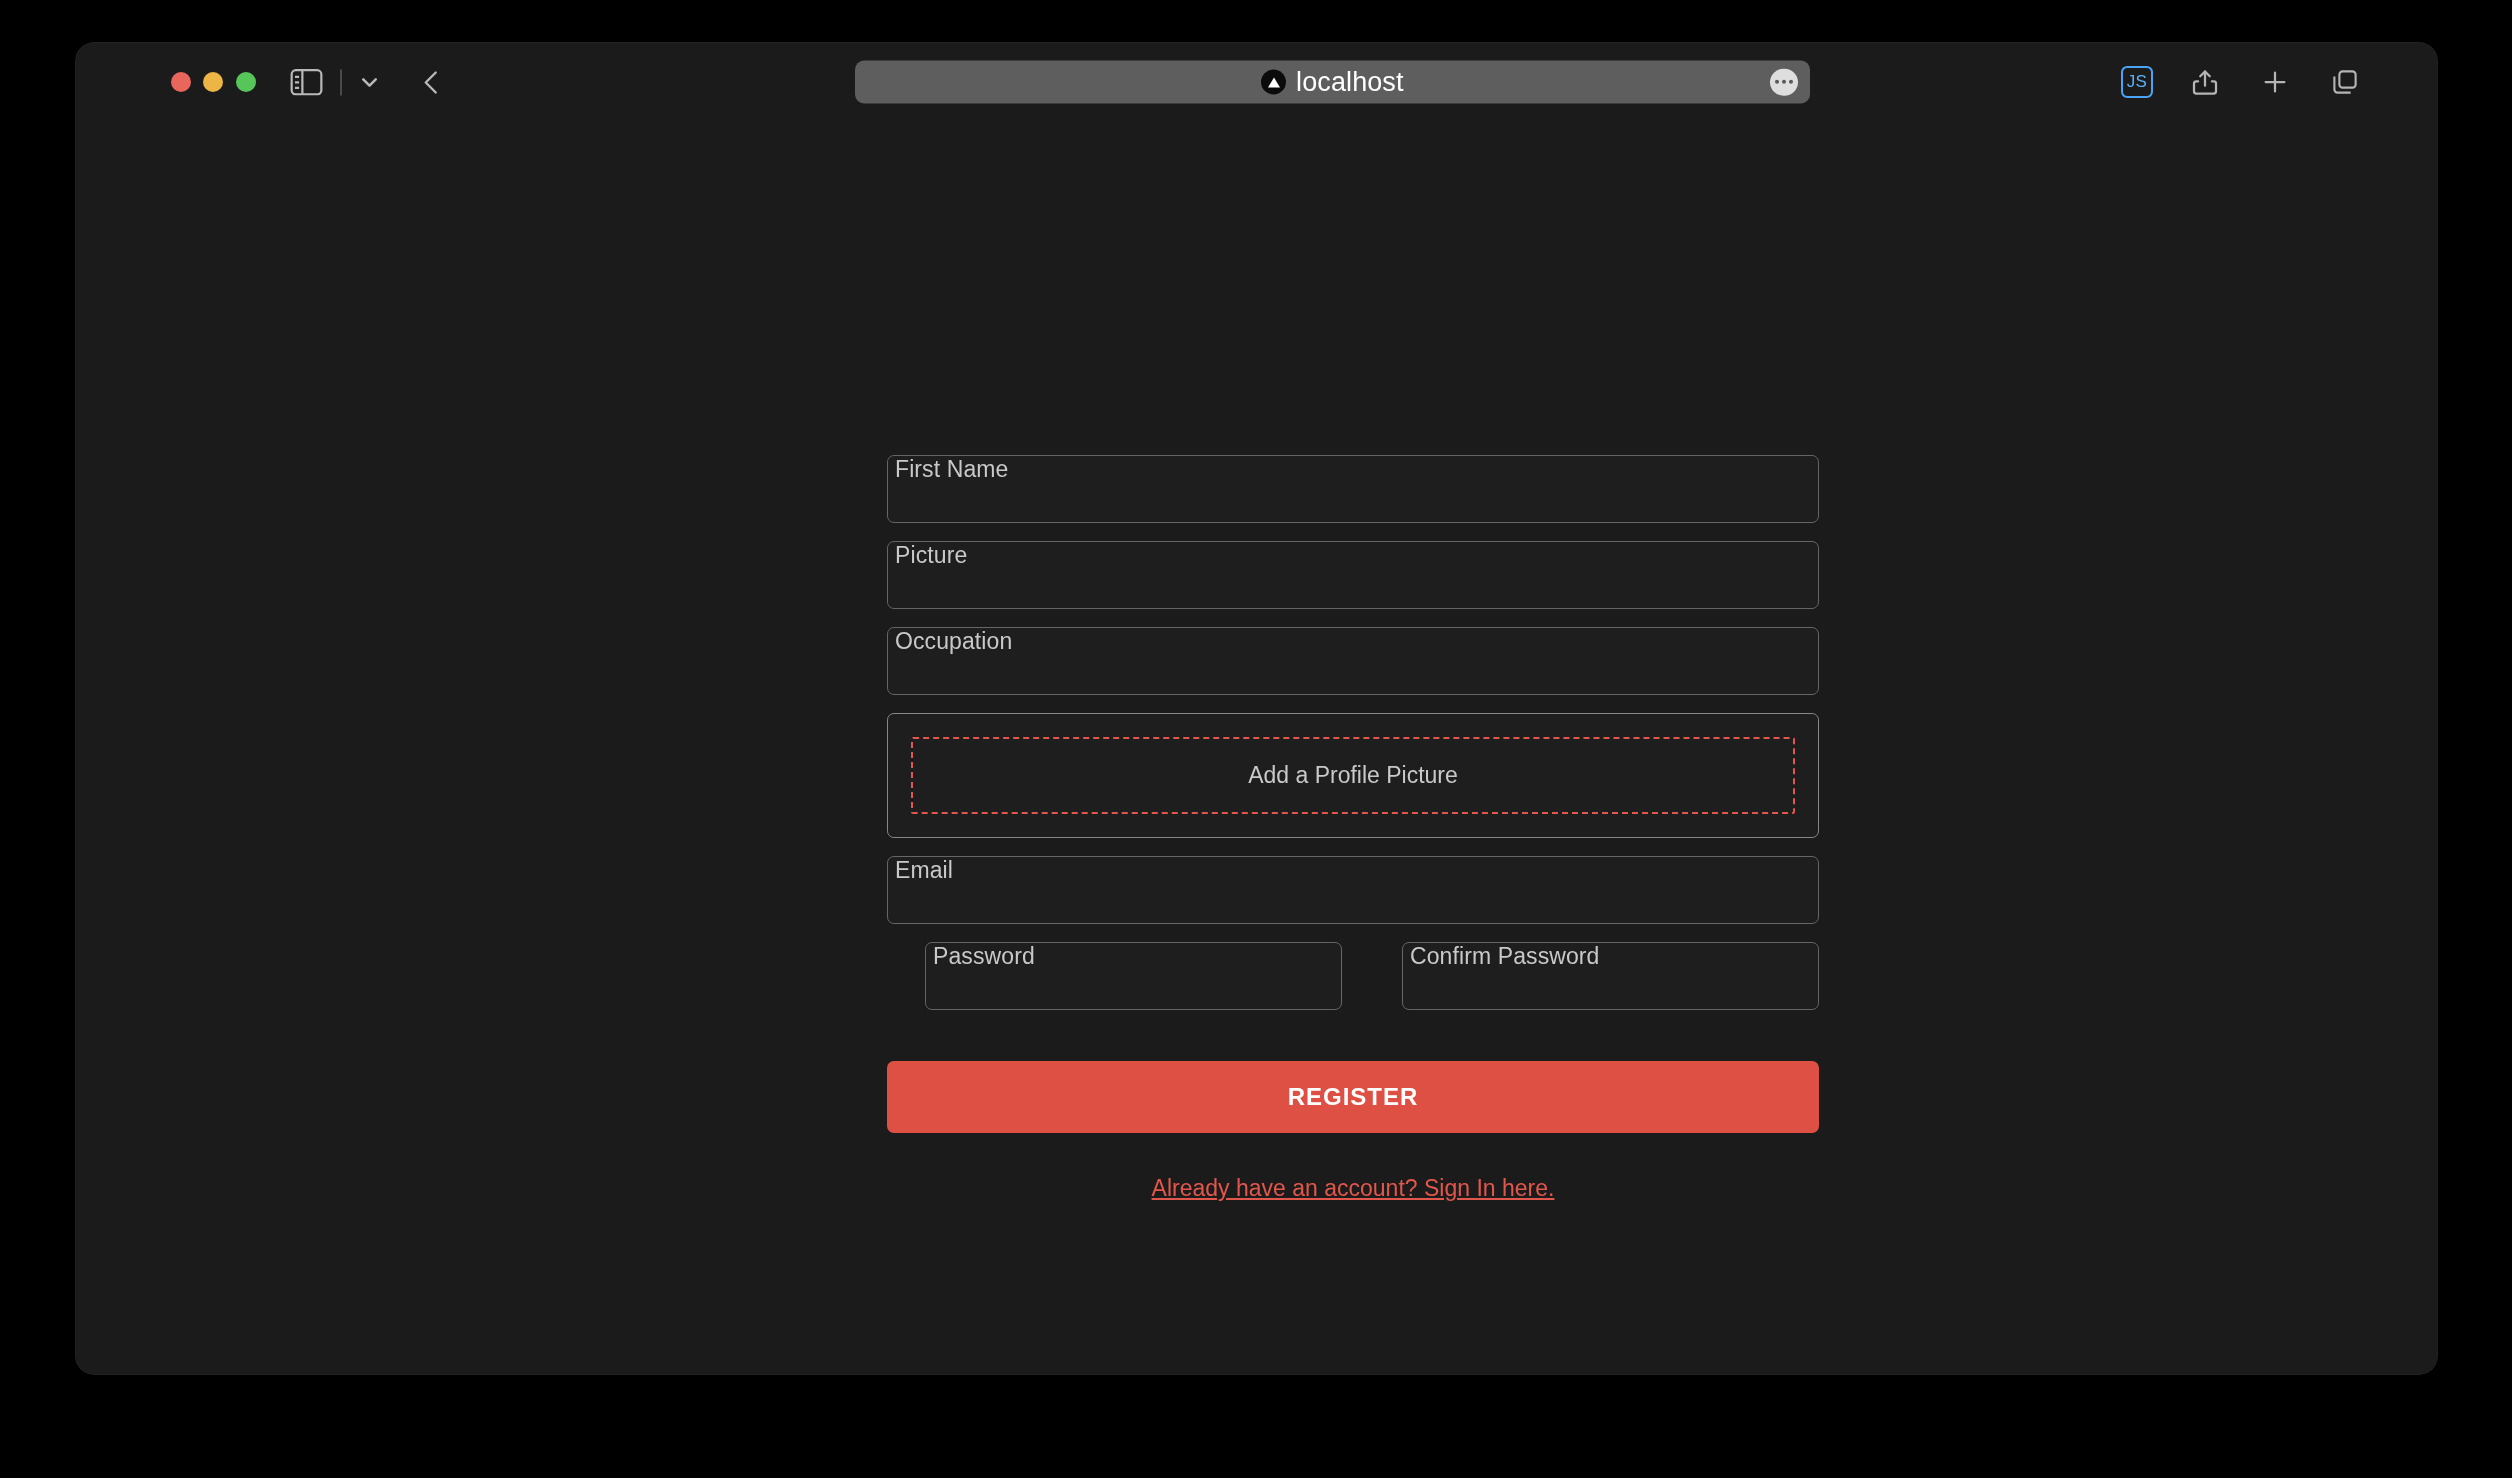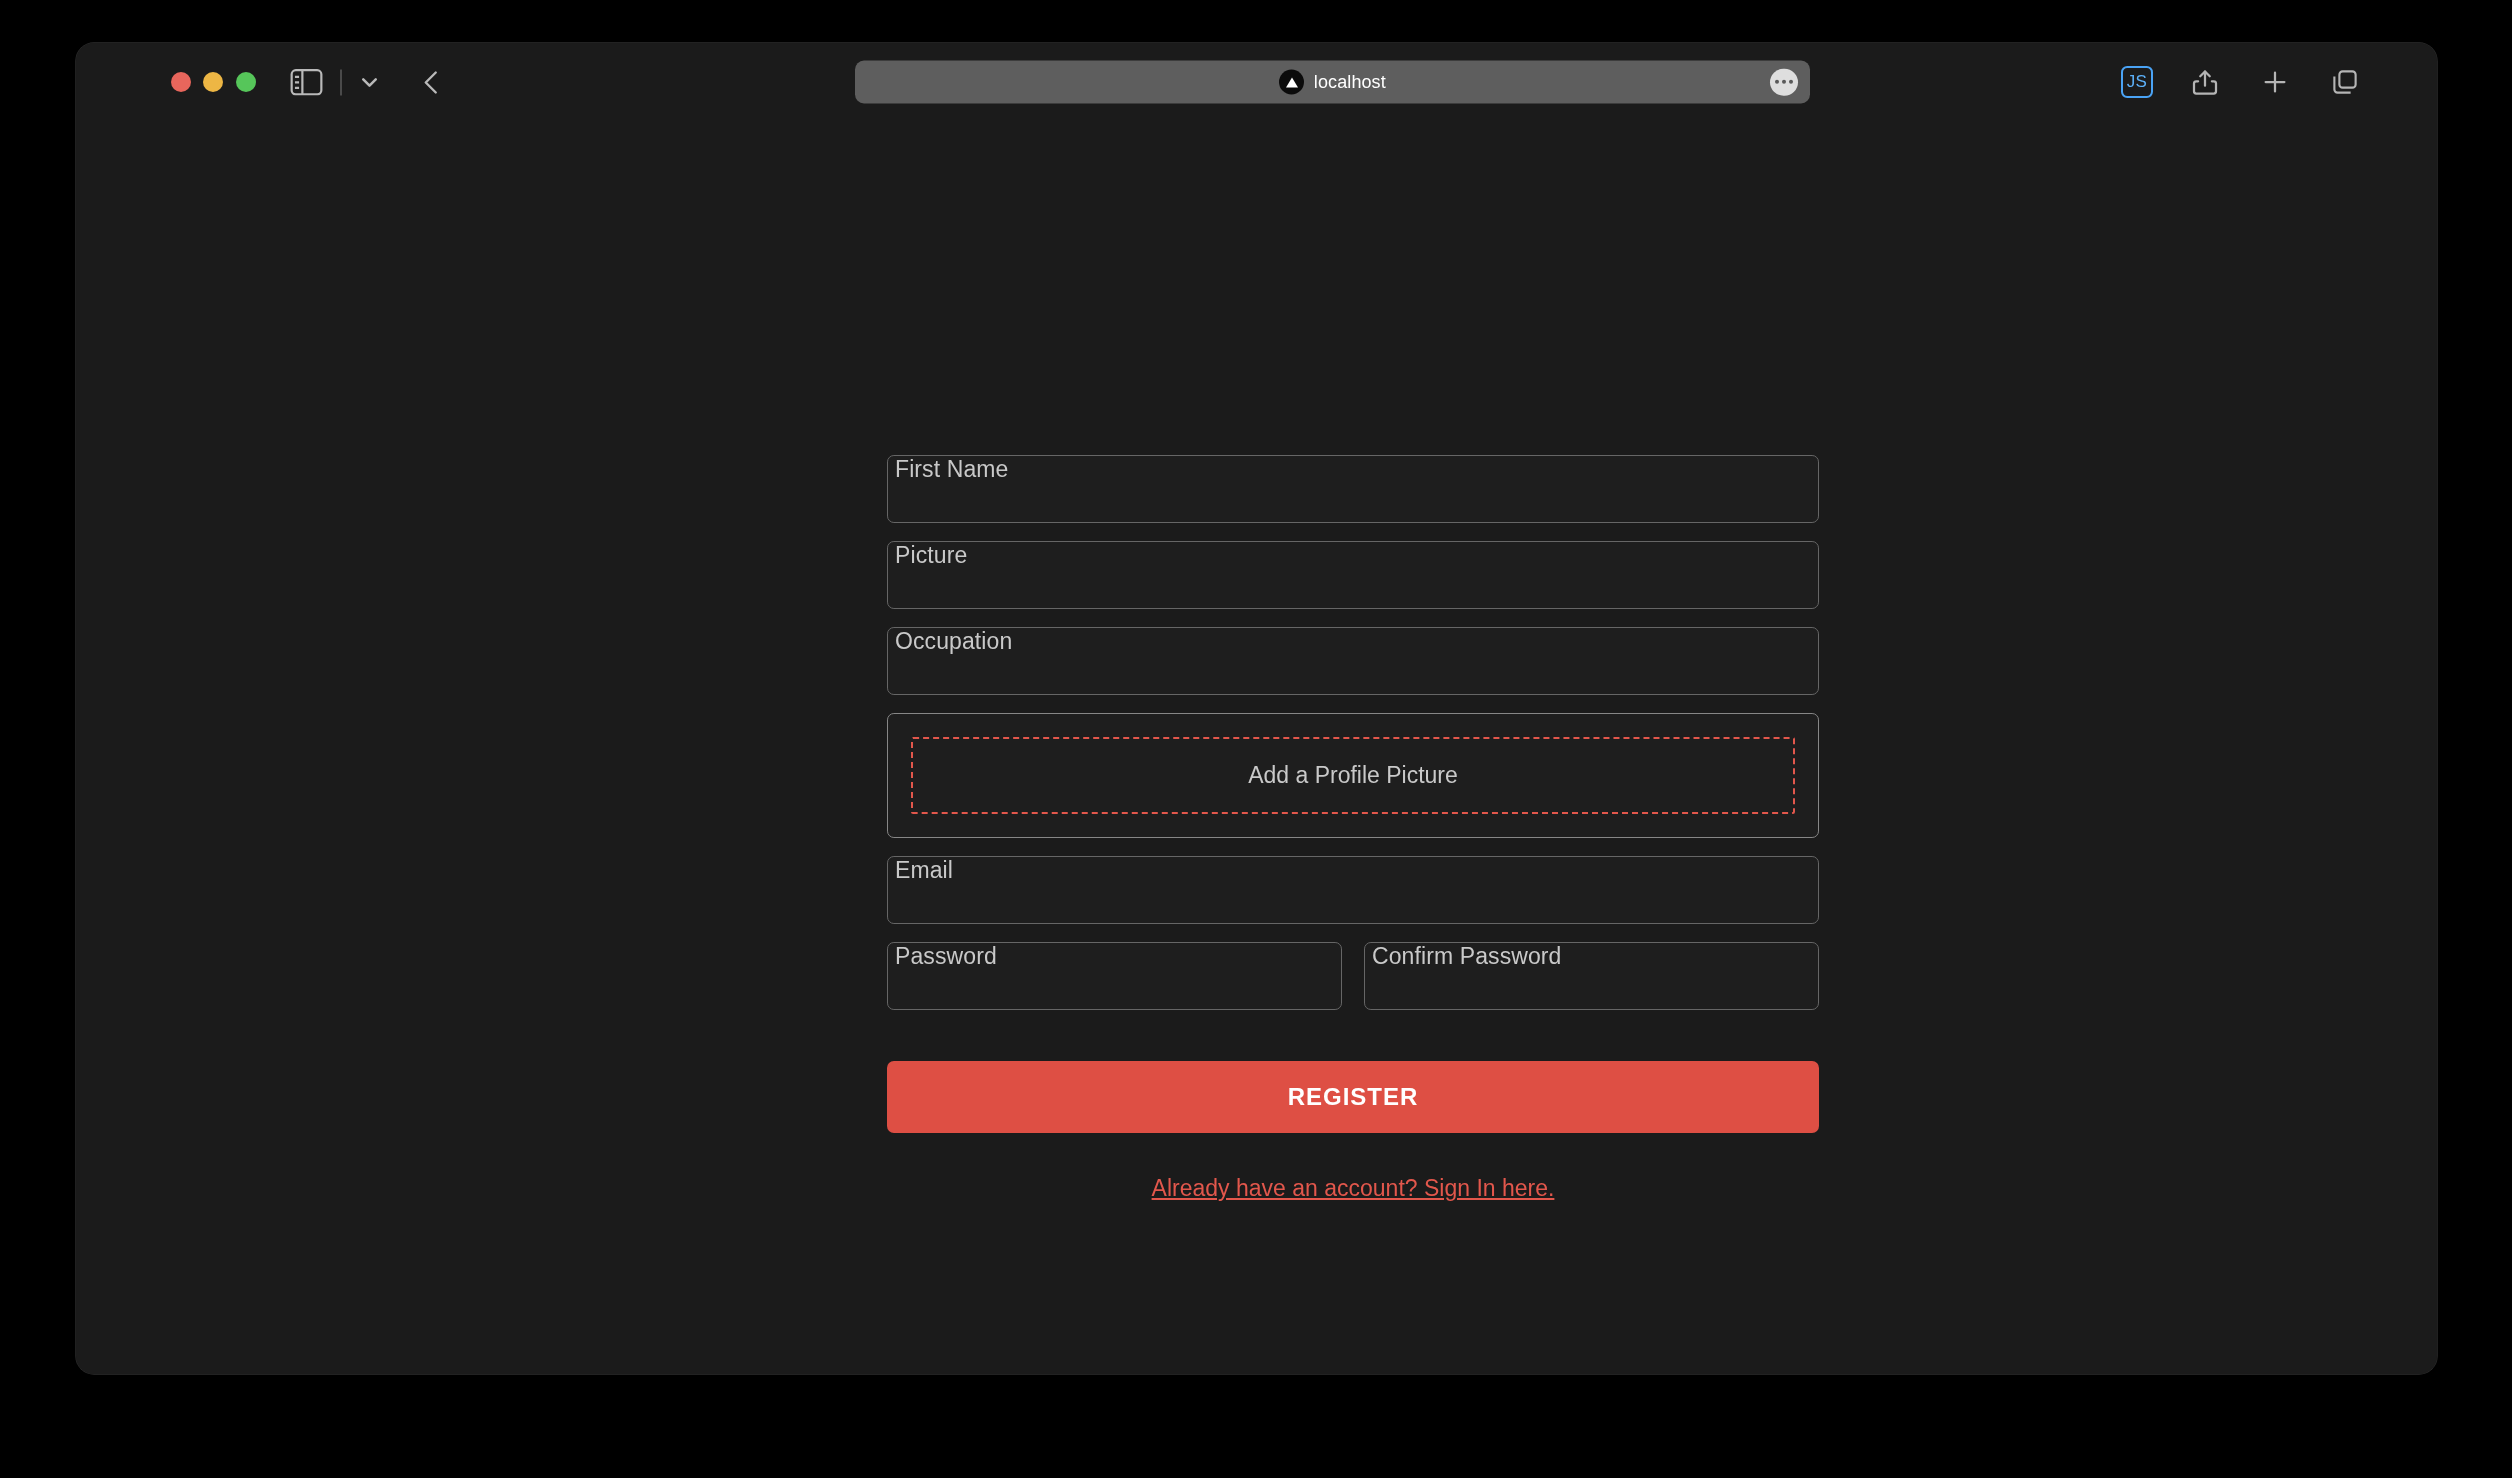--- a/index.html
+++ b/index.html
@@ -104,21 +104,21 @@
     align-items: center;
     justify-content: center;
   }
   .favicon .tri {
     width: 0; height: 0;
     border-left: 6.2px solid transparent;
     border-right: 6.2px solid transparent;
     border-bottom: 10.3px solid #ffffff;
   }
   .url-text {
-    font-size: 18px;
+    font-size: 27px;
     color: #ffffff;
     letter-spacing: 0.1px;
     text-align: right;
   }
   .more-btn {
     position: absolute;
     right: 12.4px;
     top: 50%;
     transform: translateY(-50%);
     width: 27.6px;
@@ -234,20 +234,21 @@
   }
 
   .pw-row {
     display: flex;
     gap: 22px;
     margin-bottom: 18px;
   }
   .pw-row .field {
     flex: 1;
     margin-bottom: 0;
+    margin-left: 38px;
   }
 
   .register-btn {
     width: 100%;
     height: 72px;
     background: #de4f44;
     border: none;
     border-radius: 6.9px;
     margin-top: 51px;
     color: #ffffff;

